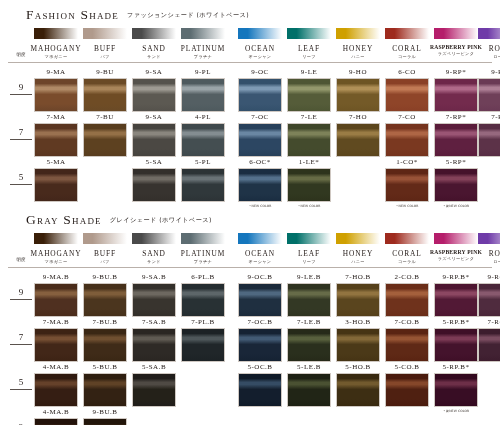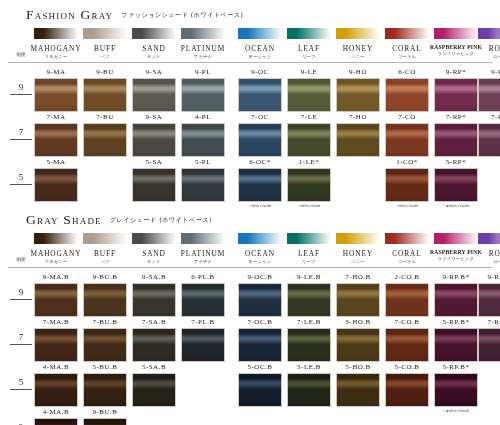--- a/index.html
+++ b/index.html
@@ -105,21 +105,21 @@
     font-family:"DejaVu Sans", sans-serif;
     font-size:4.4px;color:#2a2320;letter-spacing:.2px;
   }
 </style>
 </head>
 <body>
 
 <div class="page">
   <div id="sections-root">
       <div class="section" id="fashion-section" style="top: 0px;">
-        <div class="sec-title"><span class="en">Fashion Gray</span><span class="jp">ファッションシェード (ホワイトベース)</span></div>
+        <div class="sec-title"><span class="en">Fashion Shade</span><span class="jp">ファッションシェード (ホワイトベース)</span></div>
         <div class="grid">
           <div class="brightness" style="top: 52px;">明度</div>
           <div class="col" style="left: 34px;">
             <div class="gradbar" style="background: linear-gradient(90deg, rgb(58, 31, 8) 0%, rgb(58, 31, 8) 22%, rgb(255, 255, 255) 100%);"></div>
             <div class="colname">
               <span class="en">MAHOGANY</span>
               <span class="jp">マホガニー</span>
             </div>
           </div>
           <div class="col" style="left: 83px;">

